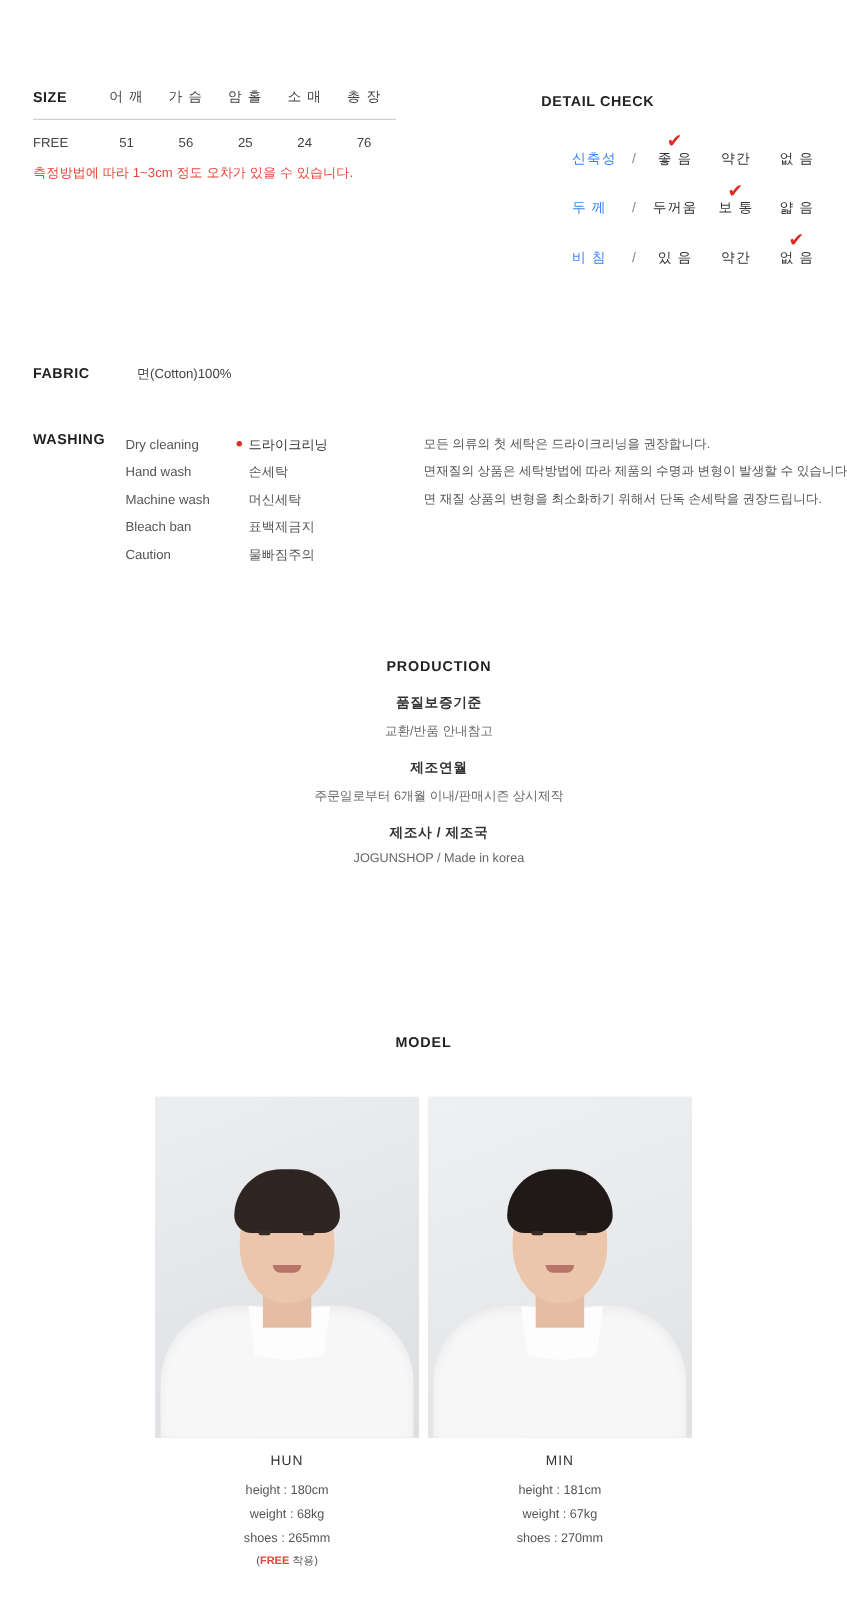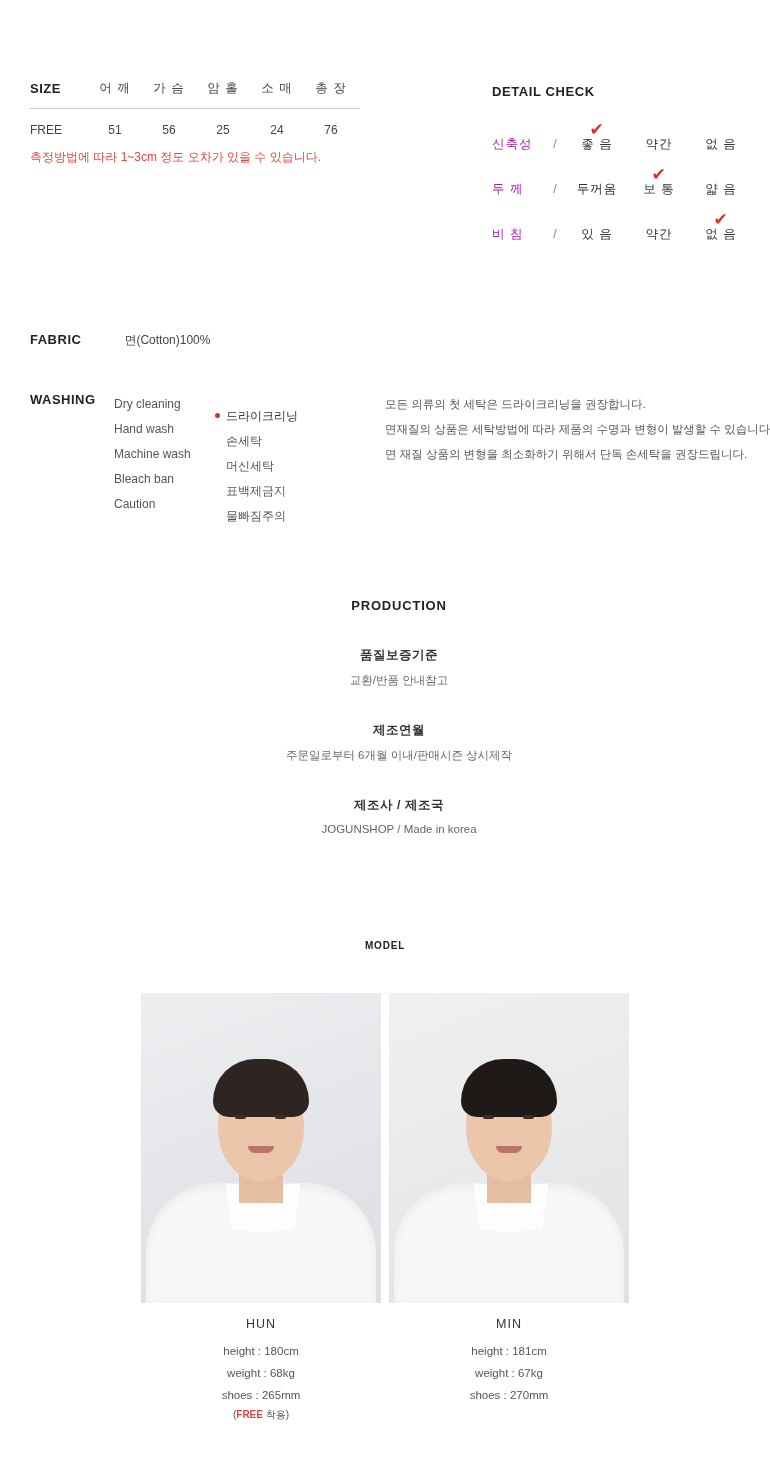--- a/index.html
+++ b/index.html
@@ -82,23 +82,24 @@
   }
   .detail-row {
     position: relative;
     display: flex;
     align-items: center;
     height: 34px;
     margin-bottom: 11px;
   }
   .detail-row .dlabel {
     font-size: 12.5px;
-    color: #a21caf;
+    color: #3b82f6;
     width: 52px;
     letter-spacing: 1px;
+    margin-left: 28px;
   }
   .detail-row .dslash {
     font-size: 12.5px;
     color: #888888;
     width: 22px;
     text-align: center;
   }
   .detail-row .dopt {
     font-size: 12.5px;
     color: #333333;
@@ -158,21 +159,21 @@
   }
   .wash-en {
     position: absolute;
     left: 84px;
     top: 0;
     width: 120px;
   }
   .wash-kr {
     position: absolute;
     left: 196px;
-    top: 12px;
+    top: 0;
     width: 130px;
   }
   .wash-item {
     font-size: 12px;
     color: #555555;
     line-height: 25px;
     white-space: nowrap;
     position: relative;
   }
   .wash-item.active {
@@ -209,21 +210,21 @@
     text-align: center;
     padding-left: 28px;
   }
   .production-title {
     font-size: 13px;
     font-weight: bold;
     color: #222222;
     letter-spacing: 0.8px;
   }
   .prod-group {
-    margin-top: 34px;
+    margin-top: 18px;
   }
   .prod-head {
     font-size: 12.5px;
     color: #333333;
     font-weight: bold;
     letter-spacing: 0.5px;
   }
   .prod-body {
     margin-top: 9px;
     font-size: 11.5px;
@@ -232,21 +233,21 @@
 
   
   .model-block {
     position: absolute;
     left: 0;
     top: 940px;
     width: 770px;
     text-align: center;
   }
   .model-title {
-    font-size: 10px;
+    font-size: 13px;
     font-weight: bold;
     color: #222222;
     letter-spacing: 0.8px;
   }
   .model-row {
     margin-top: 42px;
     display: flex;
     justify-content: center;
     gap: 8px;
   }

